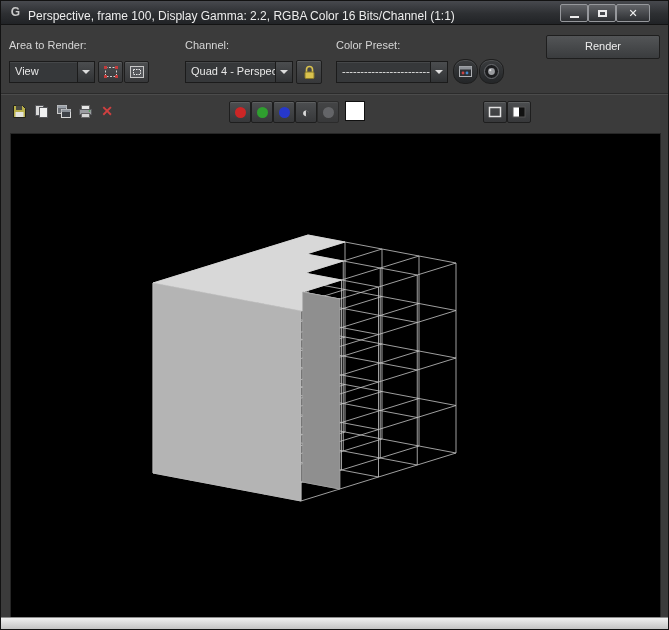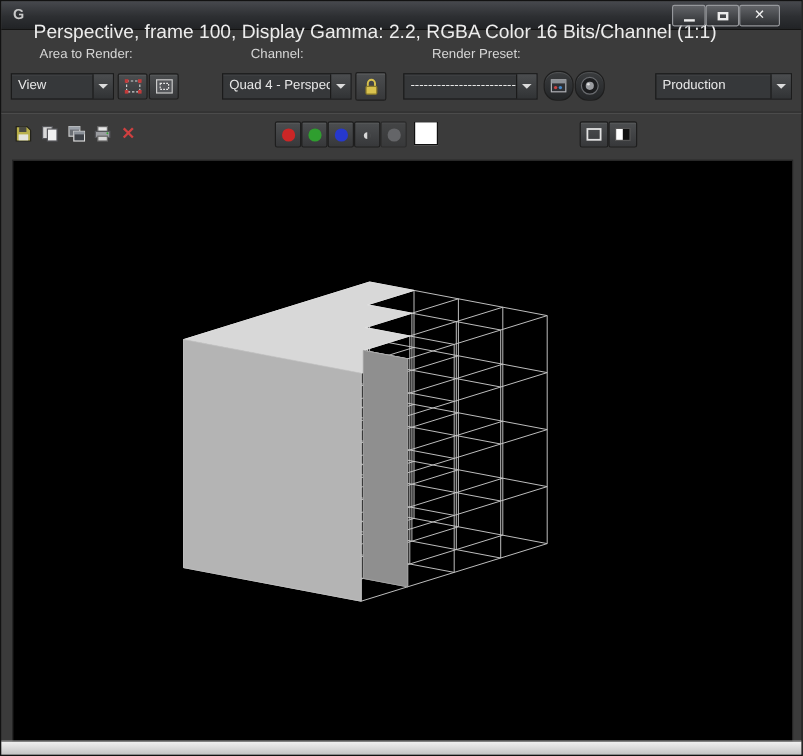--- a/index.html
+++ b/index.html
@@ -5,33 +5,33 @@
   html,body{margin:0;padding:0;background:#6b6b6b;}
   .win{position:relative;width:669px;height:630px;background:#3b3b3b;
        font-family:"Liberation Sans",sans-serif;border:1px solid #121212;
        box-sizing:border-box;overflow:hidden;}
   
   .titlebar{position:absolute;left:0;top:0;right:0;height:23px;
             background:linear-gradient(#47494e,#2d2f32 55%,#212326);
             border-bottom:1px solid #131313;}
   .app-icon{position:absolute;left:7px;top:4px;width:15px;height:15px;color:#c9c9c9;
             font-weight:bold;font-size:12px;line-height:15px;text-align:center;}
-  .title-text{position:absolute;left:27px;top:16px;height:23px;line-height:22px;
-              color:#ededed;font-size:16px;white-space:nowrap;}
+  .title-text{position:absolute;left:27px;top:4px;height:23px;line-height:22px;
+              color:#ededed;font-size:12px;white-space:nowrap;}
   .winbtn{position:absolute;top:3px;height:16px;
           background:linear-gradient(#626468,#2e3033);
           border:1px solid #96989c;border-radius:2px;
           display:flex;align-items:center;justify-content:center;}
   .winbtn.min{right:80px;width:26px;}
   .winbtn.max{right:52px;width:26px;}
   .winbtn.close{right:18px;width:32px;color:#f3f3f3;font-size:11px;line-height:14px;}
   .glyph-min{display:block;width:9px;height:2px;background:#ececec;margin-top:8px;}
   .glyph-max{display:block;width:9px;height:7px;border:2px solid #ececec;box-sizing:border-box;}
   
-  .lbl{position:absolute;color:#d6d6d6;font-size:11px;white-space:nowrap;margin-left:24px;}
+  .lbl{position:absolute;color:#d6d6d6;font-size:11px;white-space:nowrap;}
   .combo{position:absolute;height:20px;background:#36383a;border:1px solid #1b1b1b;
          box-shadow:inset 0 1px 0 rgba(255,255,255,.08);color:#e8e8e8;font-size:11px;}
   .combo .txt{position:absolute;left:5px;right:17px;top:3px;white-space:nowrap;overflow:hidden;}
   .combo .arrow{position:absolute;right:0;top:0;bottom:0;width:16px;
                 background:linear-gradient(#4b4d4f,#313335);border-left:1px solid #1b1b1b;}
   .combo .arrow::after{content:"";position:absolute;left:4px;top:8px;
                        border:4px solid transparent;border-top-color:#dcdcdc;}
   .tbtn{position:absolute;background:linear-gradient(#4c4e50,#37383a);
         border:1px solid #1e1e1e;border-radius:2px;
         box-shadow:inset 0 1px 0 rgba(255,255,255,.1);
@@ -100,45 +100,42 @@
     <span class="txt">Quad 4 - Perspect</span>
     <span class="arrow"></span>
   </div>
   <span class="tbtn" style="left:295px;top:59px;width:24px;height:22px;">
     <svg width="13" height="15">
         <path d="M3.5 7V4.5a3 3 0 016 0V7" fill="none" stroke="#d9c24e" stroke-width="1.6"></path>
         <rect x="2" y="7" width="9" height="6.5" rx="1" fill="#d9c24e" stroke="#8a7a2a"></rect>
       </svg>
   </span>
 
-  <span class="lbl" style="left:335px;top:38px;">Render Preset:</span>
+  <span class="lbl" style="left:335px;top:38px;">Color Preset:</span>
   <div class="combo" style="left:335px;top:60px;width:110px;">
     <span class="txt">------------------------</span>
     <span class="arrow"></span>
   </div>
   <span class="tbtn roundbtn" style="left:452px;top:58px;width:23px;height:23px;">
     <svg width="15" height="13">
         <rect x="1.5" y="1.5" width="12" height="10" fill="#2e3034" stroke="#aeb0b4"></rect>
         <rect x="1.5" y="1.5" width="12" height="3" fill="#8c9096"></rect>
         <circle cx="5" cy="8" r="1.4" fill="#c44"></circle>
         <circle cx="9" cy="8" r="1.4" fill="#48c"></circle>
       </svg>
   </span>
   <span class="tbtn roundbtn" style="left:478px;top:58px;width:23px;height:23px;">
     <svg width="17" height="17">
         <circle cx="8.5" cy="8.5" r="7" fill="#1c1d1f" stroke="#6a6c70"></circle>
         <circle cx="8.5" cy="8.5" r="3.4" fill="#9a9ca0"></circle>
         <circle cx="7.3" cy="7.2" r="1.1" fill="#e0e0e0"></circle>
       </svg>
   </span>
 
-  <div class="combo" style="left:545px;top:60px;width:112px;">
-    <span class="txt">Production</span>
-    <span class="arrow"></span>
-  </div>
+  <div class="render-btn">Render</div>
 
   <div class="hsep"></div>
 
   <span class="fbtn" style="left:8px;top:100px;">
     <svg width="15" height="15">
         <path d="M1.5 1.5h9l3 3v9h-12z" fill="#b9b04b" stroke="#23221a"></path>
         <rect x="4" y="1.5" width="6" height="4.5" fill="#4a4a42"></rect>
         <rect x="3.5" y="8" width="8" height="5" fill="#e4e4dc"></rect>
       </svg>
   </span>

